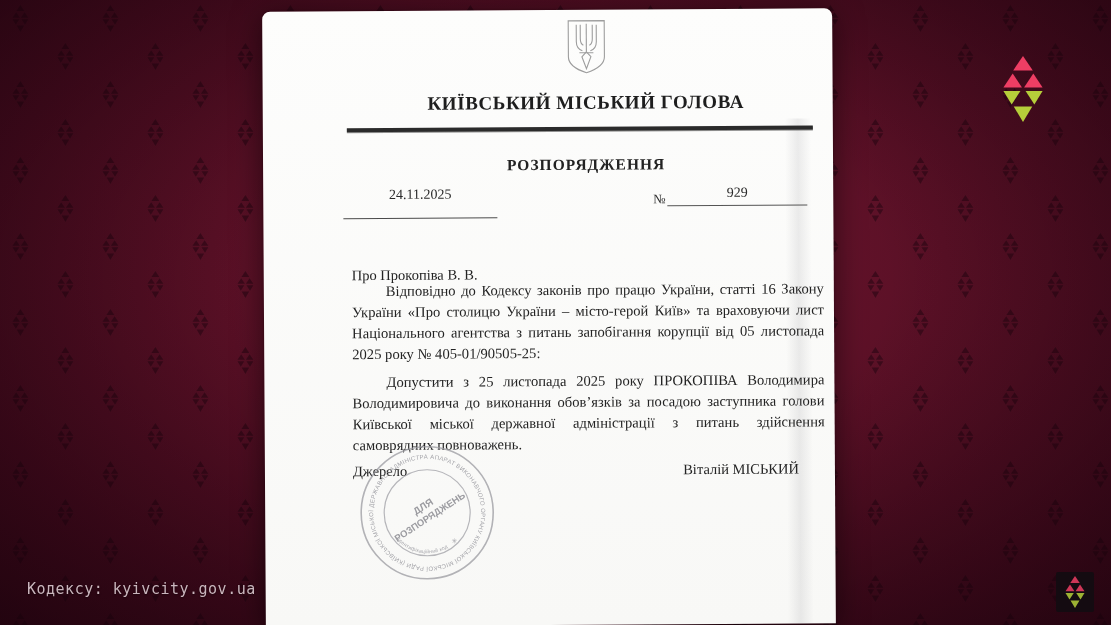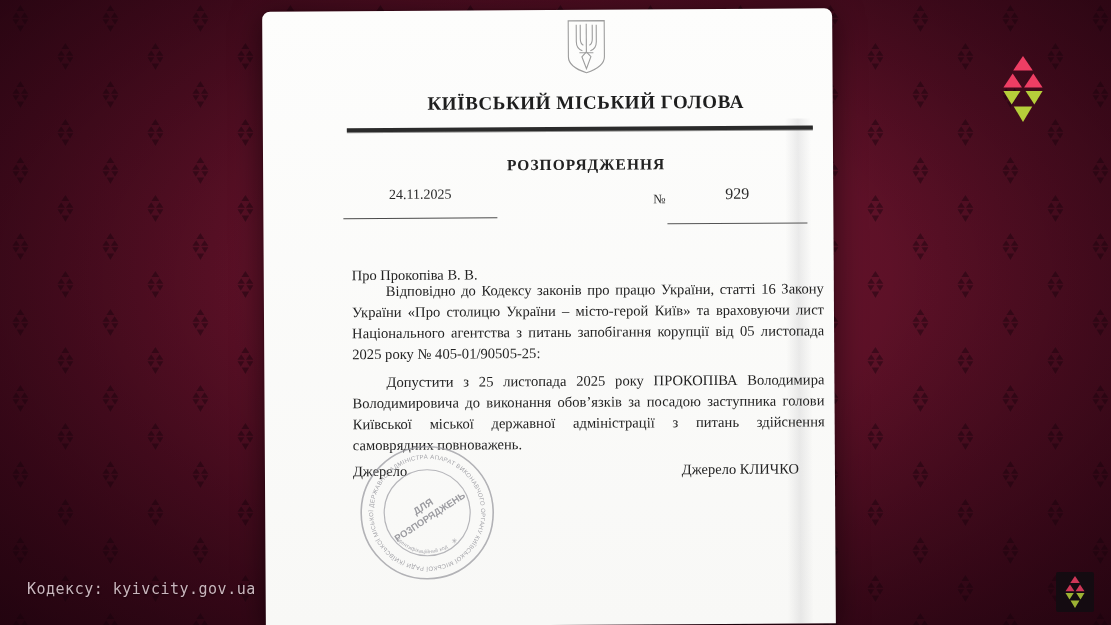--- a/index.html
+++ b/index.html
@@ -24,21 +24,21 @@
     font-weight:bold;font-size:19px;letter-spacing:0.6px;color:#1e1e1e;}
   .rule{position:absolute;left:84px;top:117px;width:466px;height:4px;background:#2b2b2b;
     box-shadow:0 1px 0 rgba(40,40,40,0.5);}
   .doc-type{position:absolute;left:86px;top:146px;width:474px;text-align:center;
     font-weight:bold;font-size:15.5px;letter-spacing:1px;color:#222;}
 
   .date-cell{position:absolute;left:80px;top:176px;width:154px;text-align:center;
     font-size:14px;padding-bottom:15px;border-bottom:1.5px solid #4a4a4a;color:#2a2a2a;}
   .num-label{position:absolute;left:390px;top:182px;font-size:13px;color:#2a2a2a;}
   .num-cell{position:absolute;left:404px;top:176px;width:140px;text-align:center;
-    font-size:16px;padding-bottom:20px;border-bottom:1.5px solid #555;color:#2a2a2a;}
+    font-size:14px;padding-bottom:4px;border-bottom:1.5px solid #555;color:#2a2a2a;}
 
   .subject{position:absolute;left:88px;top:220px;font-size:14.5px;color:#242424;margin-top:36px;}
   .para{position:absolute;left:88px;width:472px;font-size:14.6px;line-height:21px;
     text-align:justify;text-indent:34px;color:#242424;}
   .para1{top:270px;}
   .para2{top:361px;}
 
   .sig-row{position:absolute;left:88px;top:452px;width:472px;display:flex;
     justify-content:space-between;font-size:14.5px;color:#242424;}
   .sig-name{padding-right:26px;}
@@ -105,21 +105,21 @@
     <div class="num-label">№</div>
     <div class="num-cell">929</div>
 
     <div class="subject">Про Прокопіва В. В.</div>
 
     <div class="para para1">Відповідно до Кодексу законів про працю України, статті 16 Закону України «Про столицю України – місто-герой Київ» та враховуючи лист Національного агентства з питань запобігання корупції від 05 листопада 2025 року № 405-01/90505-25:</div>
     <div class="para para2">Допустити з 25 листопада 2025 року ПРОКОПІВА Володимира Володимировича до виконання обов’язків за посадою заступника голови Київської міської державної адміністрації з питань здійснення самоврядних повноважень.</div>
 
     <div class="sig-row">
       <span class="sig-title">Джерело</span>
-      <span class="sig-name">Джерело КЛИЧКО</span>
+      <span class="sig-name">Віталій МІСЬКИЙ</span>
     </div>
 
     <svg class="stamp" viewBox="0 0 140 140">
       <circle cx="70" cy="70" r="66" fill="none" stroke="#9a9aa0" stroke-width="1.6" opacity="0.85"></circle>
       <circle cx="70" cy="70" r="43" fill="none" stroke="#9a9aa0" stroke-width="1.2" opacity="0.8"></circle>
       <defs>
         <path id="ringPath" d="M 70,16 A 54,54 0 1 1 69.99,16" fill="none"></path>
         <path id="botPath" d="M 34,88 A 40,40 0 0 0 106,88" fill="none"></path>
       </defs>
       <text font-size="6" letter-spacing="0.3" fill="#97979d" font-family="Liberation Sans, sans-serif">

